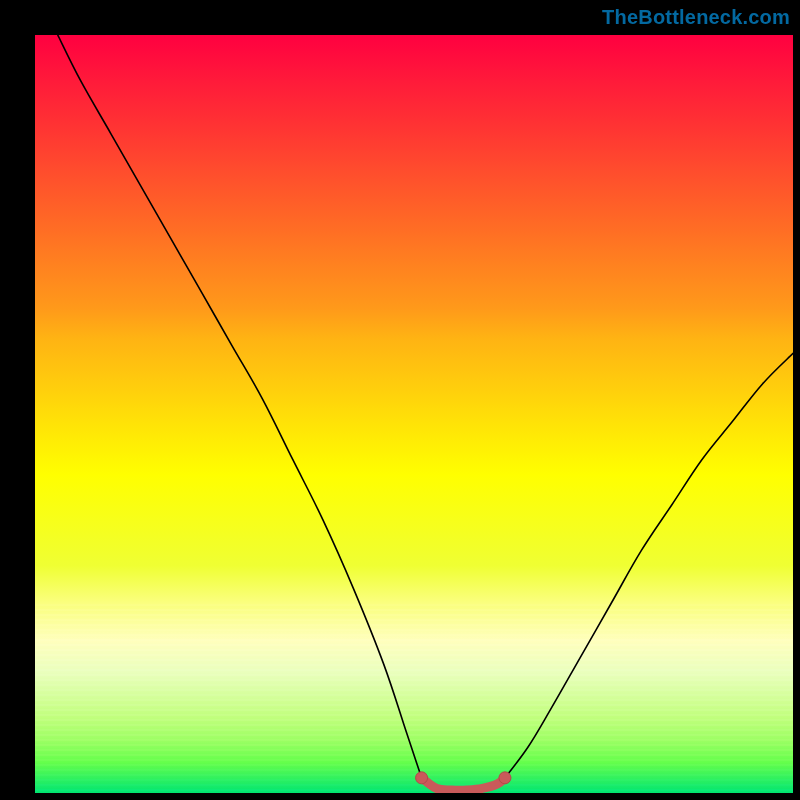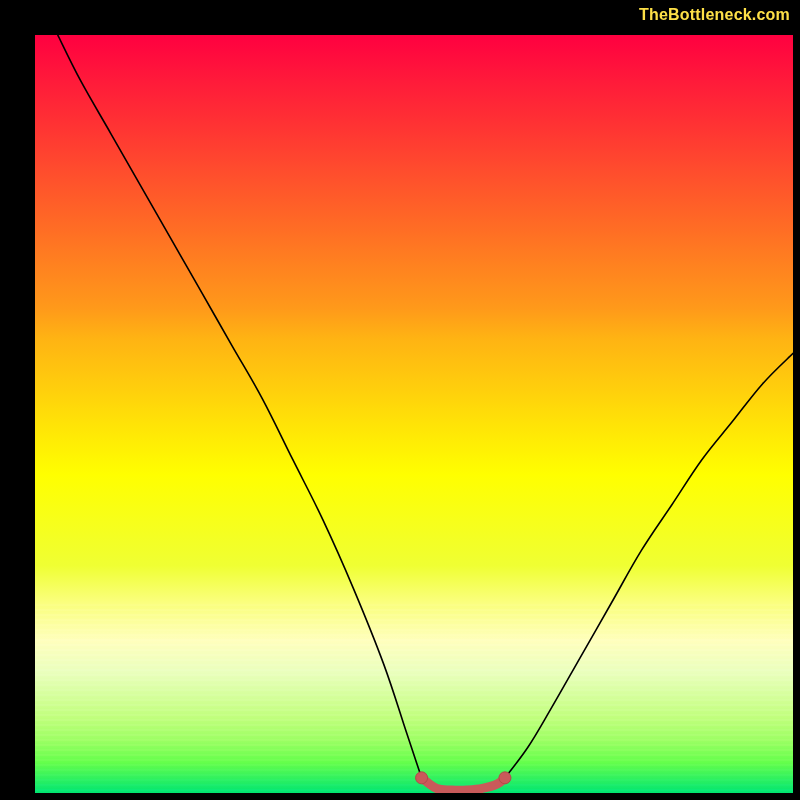--- a/index.html
+++ b/index.html
@@ -71,23 +71,23 @@
   }
   svg.curves {
     position: absolute;
     inset: 0;
   }
   .watermark {
     position: absolute;
     top: 6px;
     right: 10px;
     font-family: Arial, Helvetica, sans-serif;
-    font-size: 16px;
+    font-size: 20px;
     font-weight: 600;
-    color: #fde047;
+    color: #0369a1;
     letter-spacing: 0.2px;
     user-select: none;
   }
 </style>
 </head>
 <body>
 
 <div class="frame">
   <div class="watermark">TheBottleneck.com</div>
   <div class="plot">

